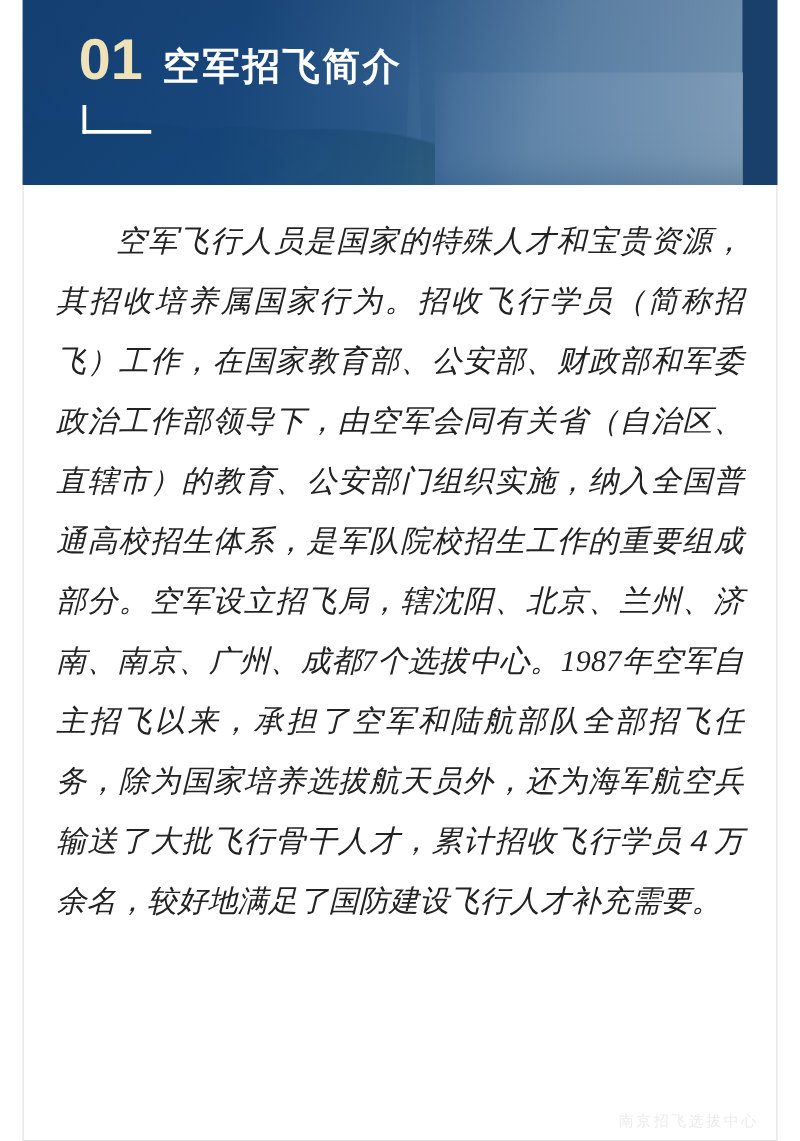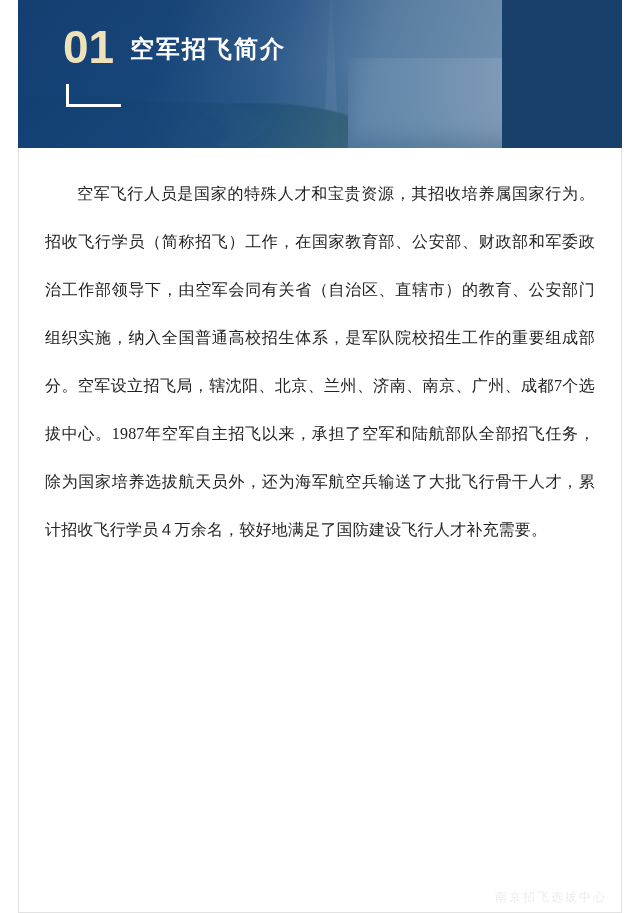--- a/index.html
+++ b/index.html
@@ -99,41 +99,41 @@
     background: #ffffff;
   }
   .banner-mask-r {
     position: absolute;
     right: 0; top: 0; width: 18px; height: 148px;
     background: #ffffff;
   }
   .banner-inner {
     position: absolute;
     left: 18px; top: 0;
-    width: 484px; height: 148px;
+    width: 576px; height: 148px;
     overflow: hidden;
   }
 
   .section-number {
     position: absolute;
     left: 45px;
     top: 24px;
     font-family: "Liberation Sans", sans-serif;
     font-size: 46px;
     font-weight: 700;
     color: #f0e2b8;
     letter-spacing: 0px;
     line-height: 1;
   }
   .section-title {
     position: absolute;
     left: 112px;
     top: 33px;
     font-family: "Liberation Sans", sans-serif;
-    font-size: 24px;
+    font-size: 30px;
     font-weight: 700;
     color: #ffffff;
     letter-spacing: 2px;
     white-space: nowrap;
   }
   .corner-bracket {
     position: absolute;
     left: 48px;
     top: 84px;
     width: 52px;
@@ -151,28 +151,29 @@
     bottom: 0;
     background: #ffffff;
     border: 1px solid #e2e2e2;
     border-top: none;
     box-sizing: border-box;
     padding: 22px 26px 0 26px;
   }
 
   .body-text p {
     margin: 0 0 0 0;
-    font-size: 16px;
+    font-size: 24px;
     line-height: 48px;
     color: #222222;
     text-align: justify;
     text-justify: inter-ideograph;
     text-indent: 2em;
     font-family: "Liberation Serif", "DejaVu Serif", serif;
     letter-spacing: 0.2px;
+    font-style: italic;
   }
   .body-text p + p {
     margin-top: 4px;
   }
   .hl {
     font-weight: 700;
     color: #111111;
   }
 
   .watermark {

